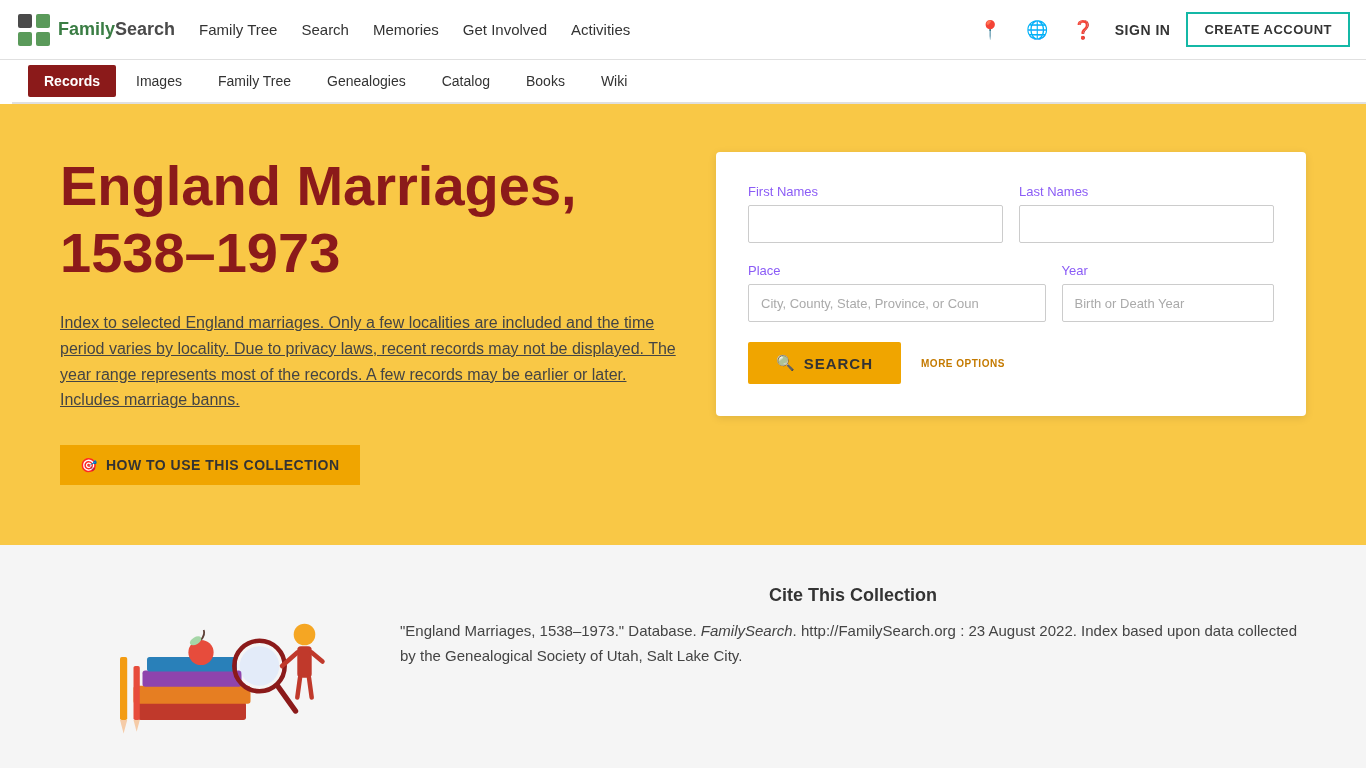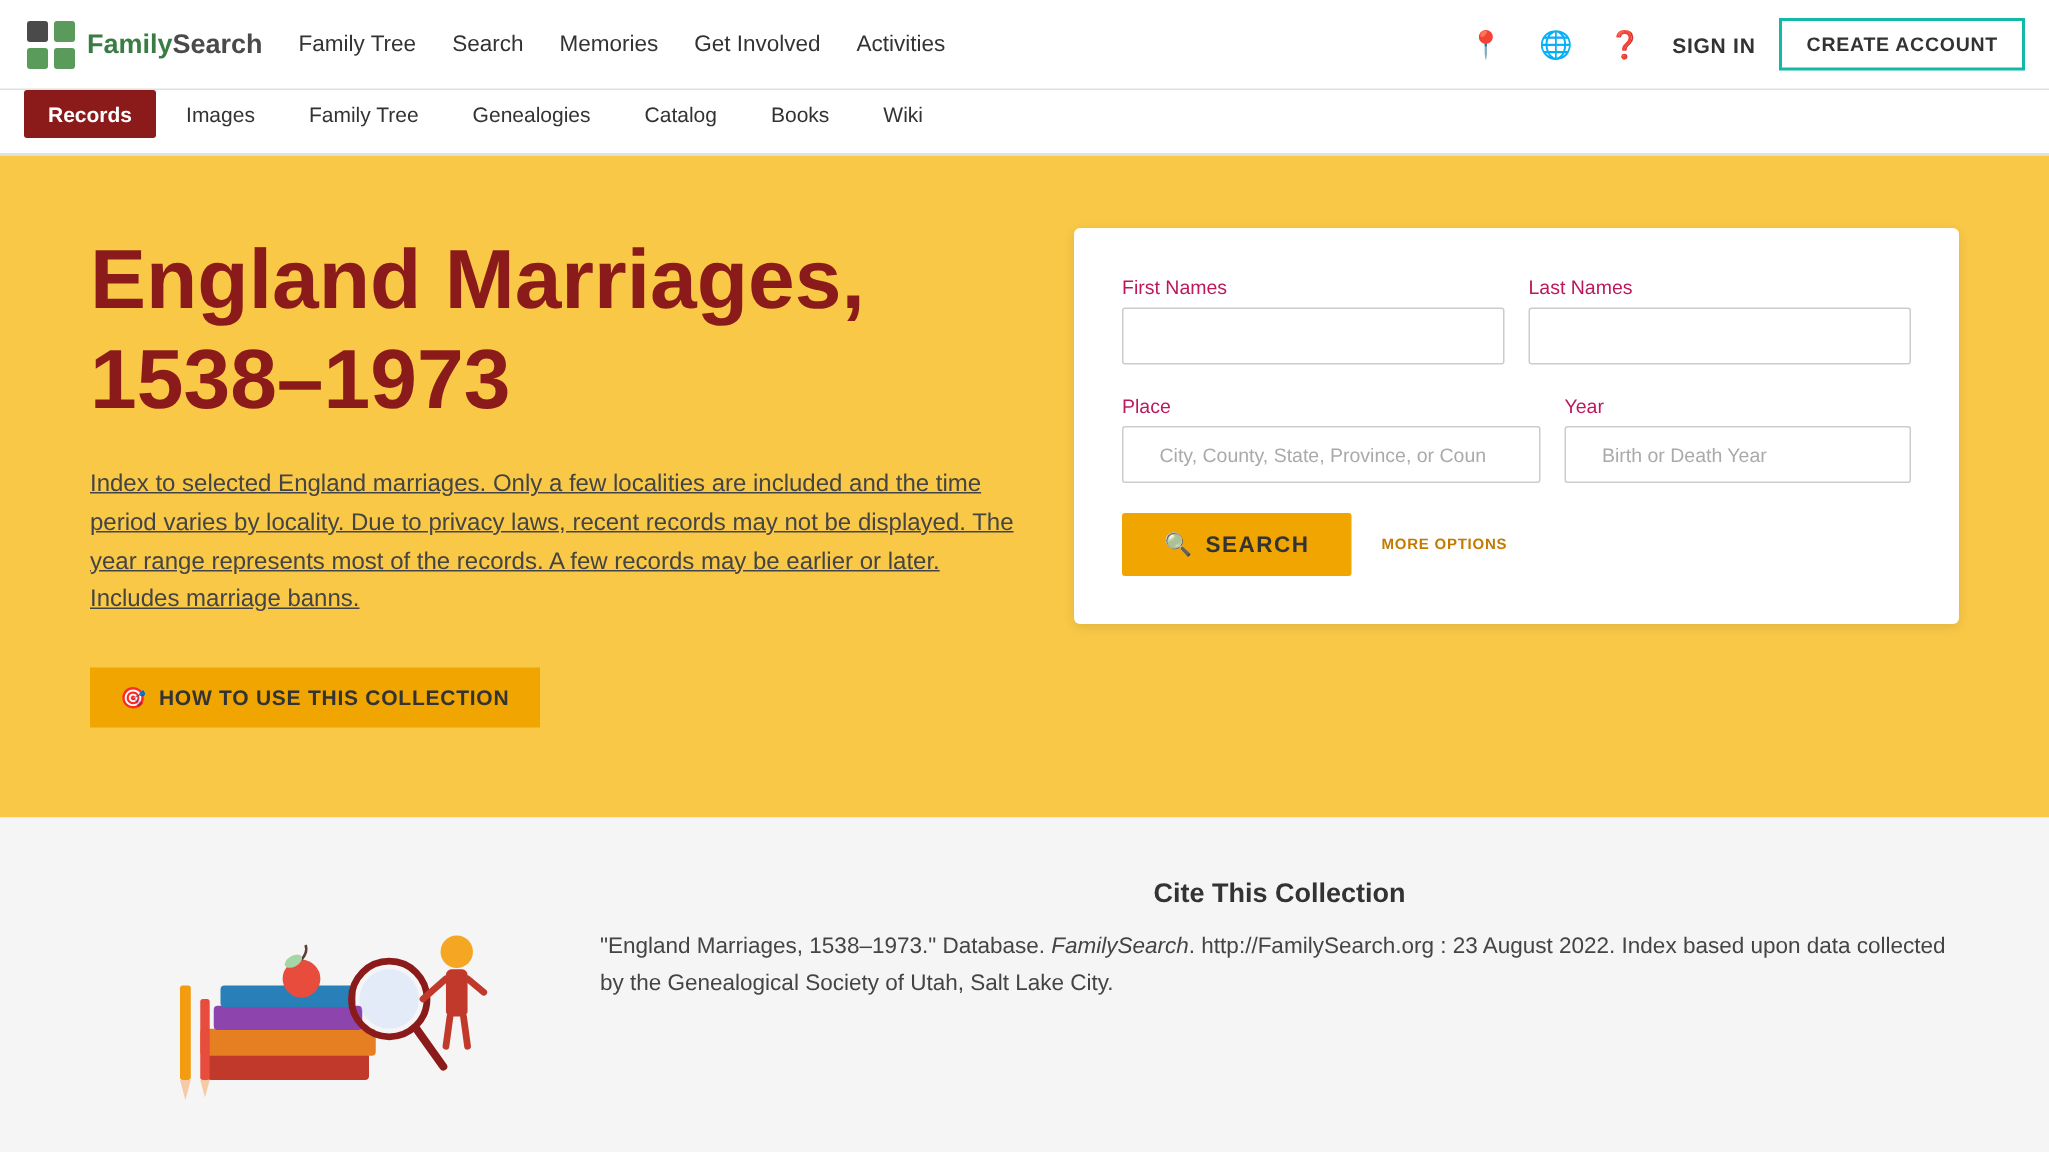--- a/index.html
+++ b/index.html
@@ -74,26 +74,27 @@
       font-weight: 700;
       cursor: pointer;
       text-transform: uppercase;
       padding: 8px 16px;
       letter-spacing: 0.5px;
     }
 
     
     .sub-nav {
       display: flex;
-      align-items: flex-start;
+      align-items: center;
       padding: 0 16px;
       height: 44px;
       background: #fff;
       border-bottom: 2px solid #e0e0e0;
       gap: 4px;
+      margin-left: 12px;
     }
     .sub-nav-item {
       padding: 8px 16px;
       cursor: pointer;
       color: #333;
       font-size: 14px;
       text-decoration: none;
       border-radius: 2px;
     }
     .sub-nav-item.active {
@@ -159,25 +160,25 @@
       margin-bottom: 20px;
     }
     .search-field {
       flex: 1;
       display: flex;
       flex-direction: column;
       gap: 6px;
     }
     .search-field label {
       font-size: 13px;
-      color: #be185d;
+      color: #8b5cf6;
       font-weight: 500;
     }
     .search-field input {
-      padding: 10px 24px;
+      padding: 10px 12px;
       border: 1px solid #ccc;
       border-radius: 2px;
       font-size: 14px;
       color: #333;
       background: #fff;
     }
     .search-field input::placeholder {
       color: #aaa;
       font-size: 13px;
     }

